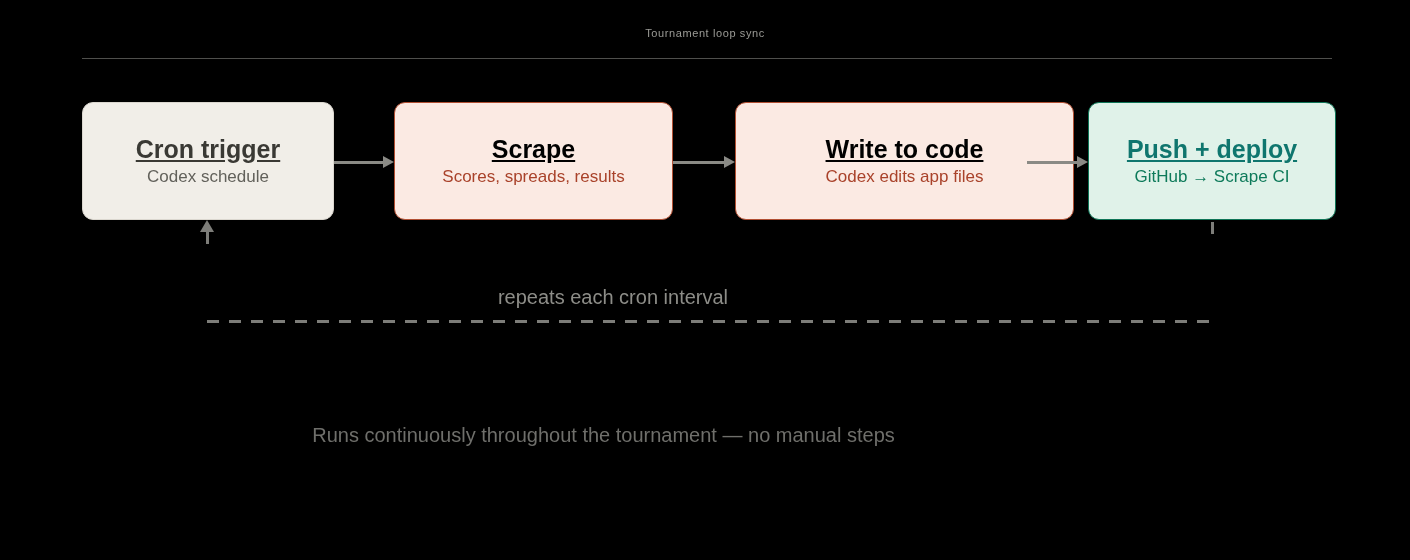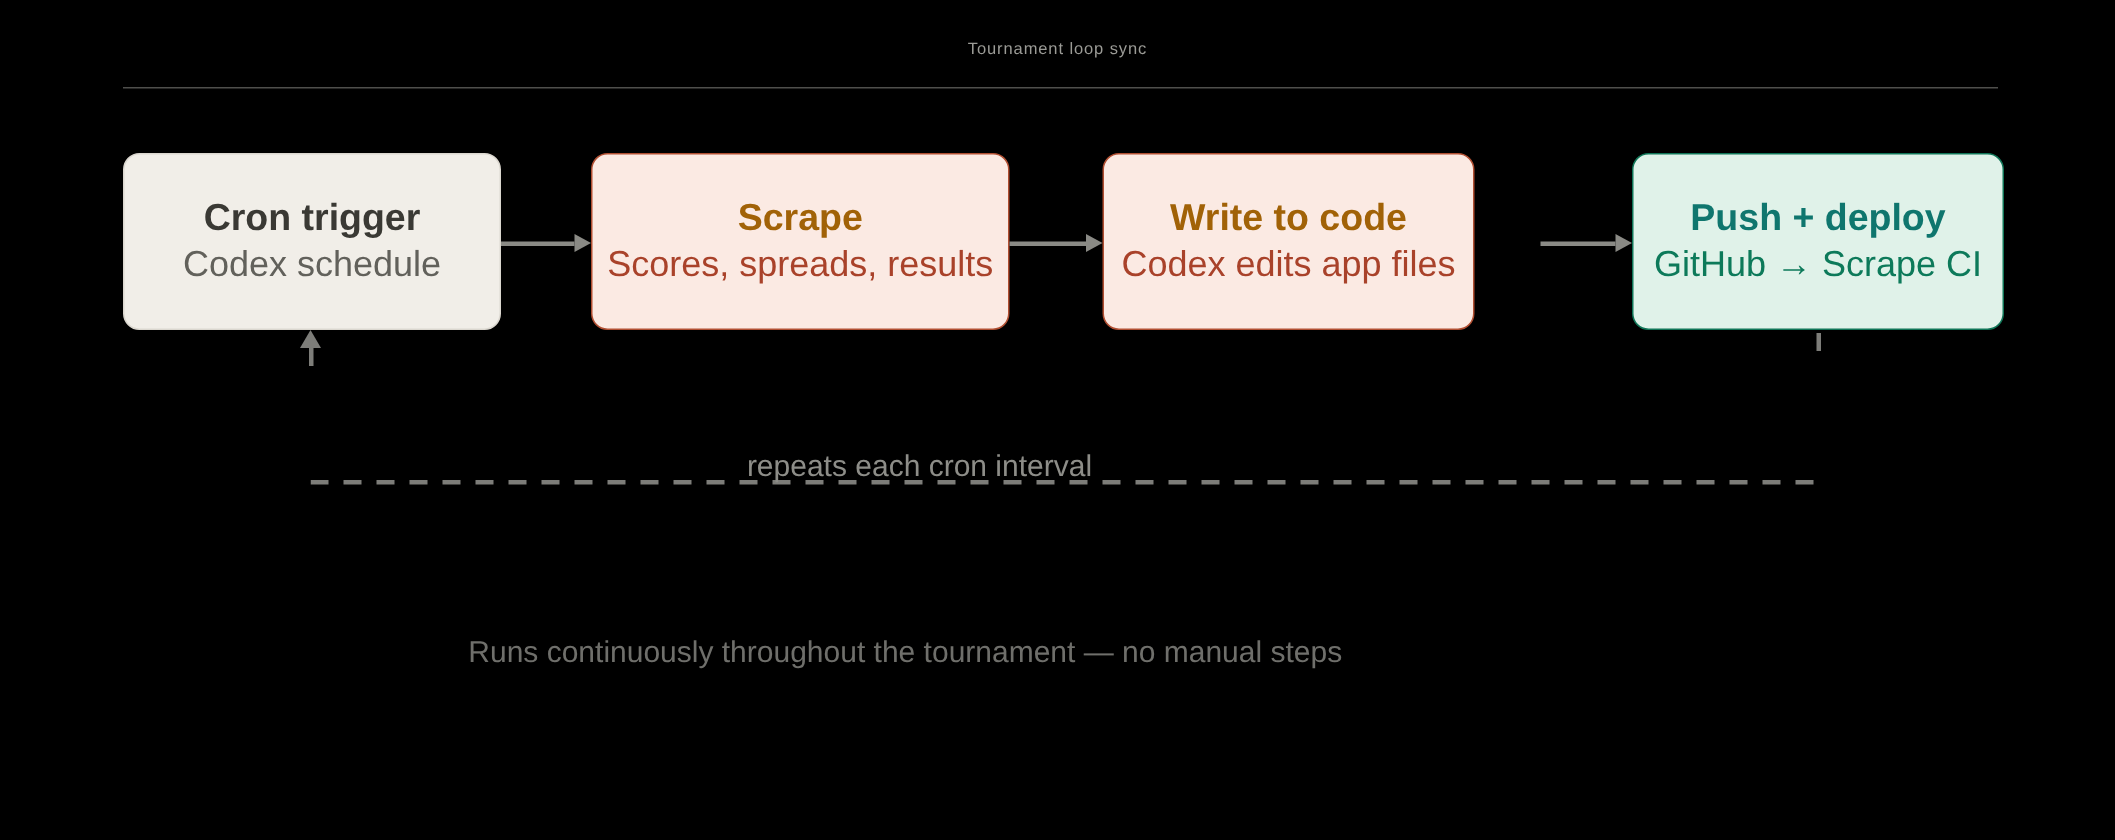--- a/index.html
+++ b/index.html
@@ -48,55 +48,56 @@
     display: flex;
     flex-direction: column;
     align-items: center;
     justify-content: center;
   }
   .node-title {
     font-size: 25px;
     font-weight: bold;
     line-height: 1.12;
     white-space: nowrap;
+    text-decoration: underline;
   }
   .node-sub {
-    font-size: 24px;
+    font-size: 17px;
     line-height: 1.18;
     margin-top: 4px;
     white-space: nowrap;
   }
 
   
   .node.neutral {
     background: #f1eee8;
     border: 1px solid #dbd7cf;
   }
   .node.neutral .node-title { color: #3a3934; }
   .node.neutral .node-sub   { color: #62615b; }
 
   
   .node.rust {
     background: #fbeae3;
     border: 1px solid #b14f32;
   }
-  .node.rust .node-title { color: #a16207; }
+  .node.rust .node-title { color: #000000; }
   .node.rust .node-sub   { color: #a9422a; }
 
   
   .node.green {
     background: #e0f2e9;
     border: 1px solid #0f7557;
   }
   .node.green .node-title { color: #0f766e; }
   .node.green .node-sub   { color: #0d7a5a; }
 
   #node-1 { left: 82px;   width: 252px; }
   #node-2 { left: 394px;  width: 279px; }
-  #node-3 { left: 735px;  width: 248px; }
+  #node-3 { left: 735px;  width: 339px; }
   #node-4 { left: 1088px; width: 248px; }
 
   
   .connector {
     position: absolute;
     top: 154px;
     height: 16px;
   }
   .connector .shaft {
     position: absolute;
@@ -159,21 +160,21 @@
     top: 220px;
     width: 0;
     height: 0;
     border-left: 7px solid transparent;
     border-right: 7px solid transparent;
     border-bottom: 12px solid #7d7d79;
   }
   .loop-label {
     position: absolute;
     left: 0;
-    top: 300px;
+    top: 286px;
     width: 1226px;
     text-align: center;
     font-size: 20px;
     color: #8d8d88;
   }
 
   
   .footer-caption {
     position: absolute;
     left: 0;

